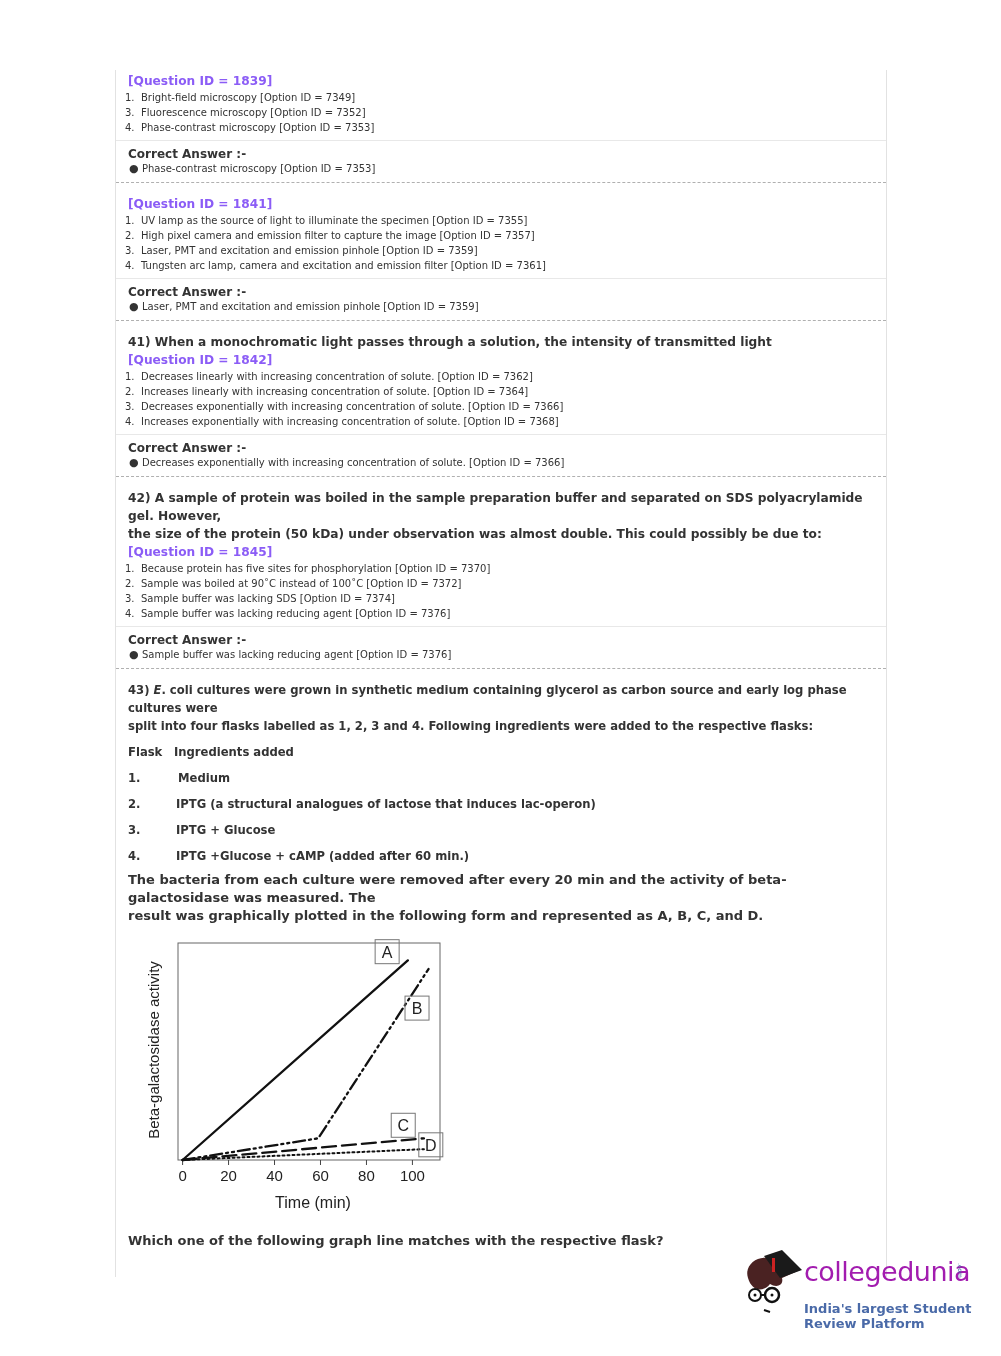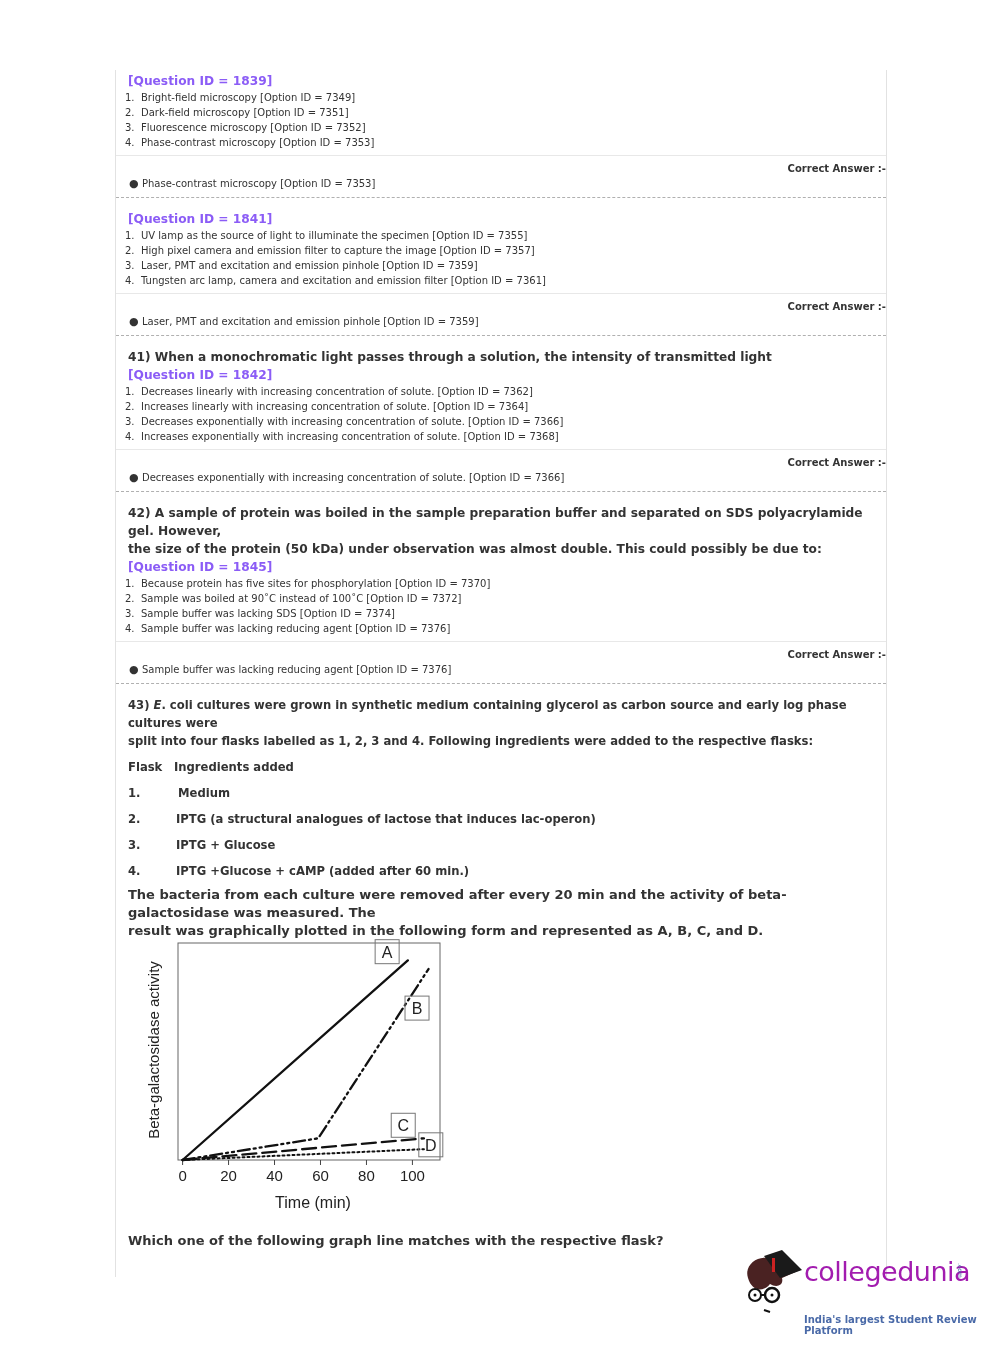--- a/index.html
+++ b/index.html
@@ -7,47 +7,46 @@
          font-family: "DejaVu Sans", sans-serif; color: #222; }
   .page { position: absolute; left: 115px; top: 70px; width: 770px; height: 1207px;
           border-left: 1px solid #e2e2e2; border-right: 1px solid #e2e2e2; }
   .block { padding: 0 0 0 12px; }
   .q-title { font-size: 12.2px; font-weight: bold; color: #333; line-height: 18px; }
   .q-id { font-size: 12.2px; font-weight: bold; color: #8b5cf6; line-height: 18px; }
   ol.opts { margin: 0; padding: 0 0 0 0; list-style: none; font-size: 10px; color: #333; }
   ol.opts li { line-height: 15px; }
   ol.opts li .num { display: inline-block; width: 16px; margin-left: -3px; }
   .answer-box { border-top: 1px solid #e8e8e8; padding: 6px 0 5px 12px; margin-top: 5px; }
-  .answer-label { font-size: 10px; font-weight: bold; color: #333; line-height: 14px; text-align: right; }
+  .answer-label { font-size: 12px; font-weight: bold; color: #333; line-height: 14px; }
   .answer-item { font-size: 10px; color: #333; line-height: 16px; }
   .answer-item .bullet { display: inline-block; width: 13px; margin-left: 1px; font-size: 11px; }
   .sep { border-top: 1.3px dashed #b0b0b0; }
   .para { font-size: 11.6px; font-weight: bold; color: #333; line-height: 18px; }
   .para2 { font-size: 13px; color: #333; line-height: 18px; font-weight: bold; }
   .flask-row { font-size: 11.6px; color: #333; line-height: 26px; font-weight: bold; }
   .flask-row .fn { display: inline-block; width: 48px; }
   .flask-head .fn { width: 46px; }
   .chart-wrap { position: absolute; left: 130px; top: 935px; width: 330px; height: 290px; }
   .logo { position: absolute; left: 742px; top: 1248px; width: 240px; height: 75px; }
   .logo-text { position: absolute; left: 62px; top: 8px; font-family: "DejaVu Sans", sans-serif;
                font-size: 27px; color: #a21caf; letter-spacing: -0.5px; }
-  .logo-tag { position: absolute; left: 62px; top: 66px; font-size: 10px; font-weight: bold; color: #4a6aa8; }
+  .logo-tag { position: absolute; left: 62px; top: 53px; font-size: 13px; font-weight: bold; color: #4a6aa8; }
   .logo-com { position: absolute; left: 222px; top: 15px; font-size: 6px; color: #3a5a9a;
               transform: rotate(90deg); transform-origin: left top; }
 </style>
 </head>
 <body>
 
 <div class="page">
 
   <div class="block" style="padding-top:2px;">
     <div class="q-id">[Question ID = 1839]</div>
     <ol class="opts">
       <li><span class="num">1.</span><span>Bright-field microscopy [Option ID = 7349]</span></li>
-      <li><span class="num">2.</span><span>Dark-field microscopy [Option ID = 7351]</span></li>
       <li><span class="num">3.</span><span>Fluorescence microscopy [Option ID = 7352]</span></li>
       <li><span class="num">4.</span><span>Phase-contrast microscopy [Option ID = 7353]</span></li>
     </ol>
   </div>
   <div class="answer-box">
     <div class="answer-label">Correct Answer :-</div>
     <div class="answer-item"><span class="bullet">●</span><span>Phase-contrast microscopy [Option ID = 7353]</span></div>
   </div>
   <div class="sep" style="margin-bottom:12px;"></div>
 

